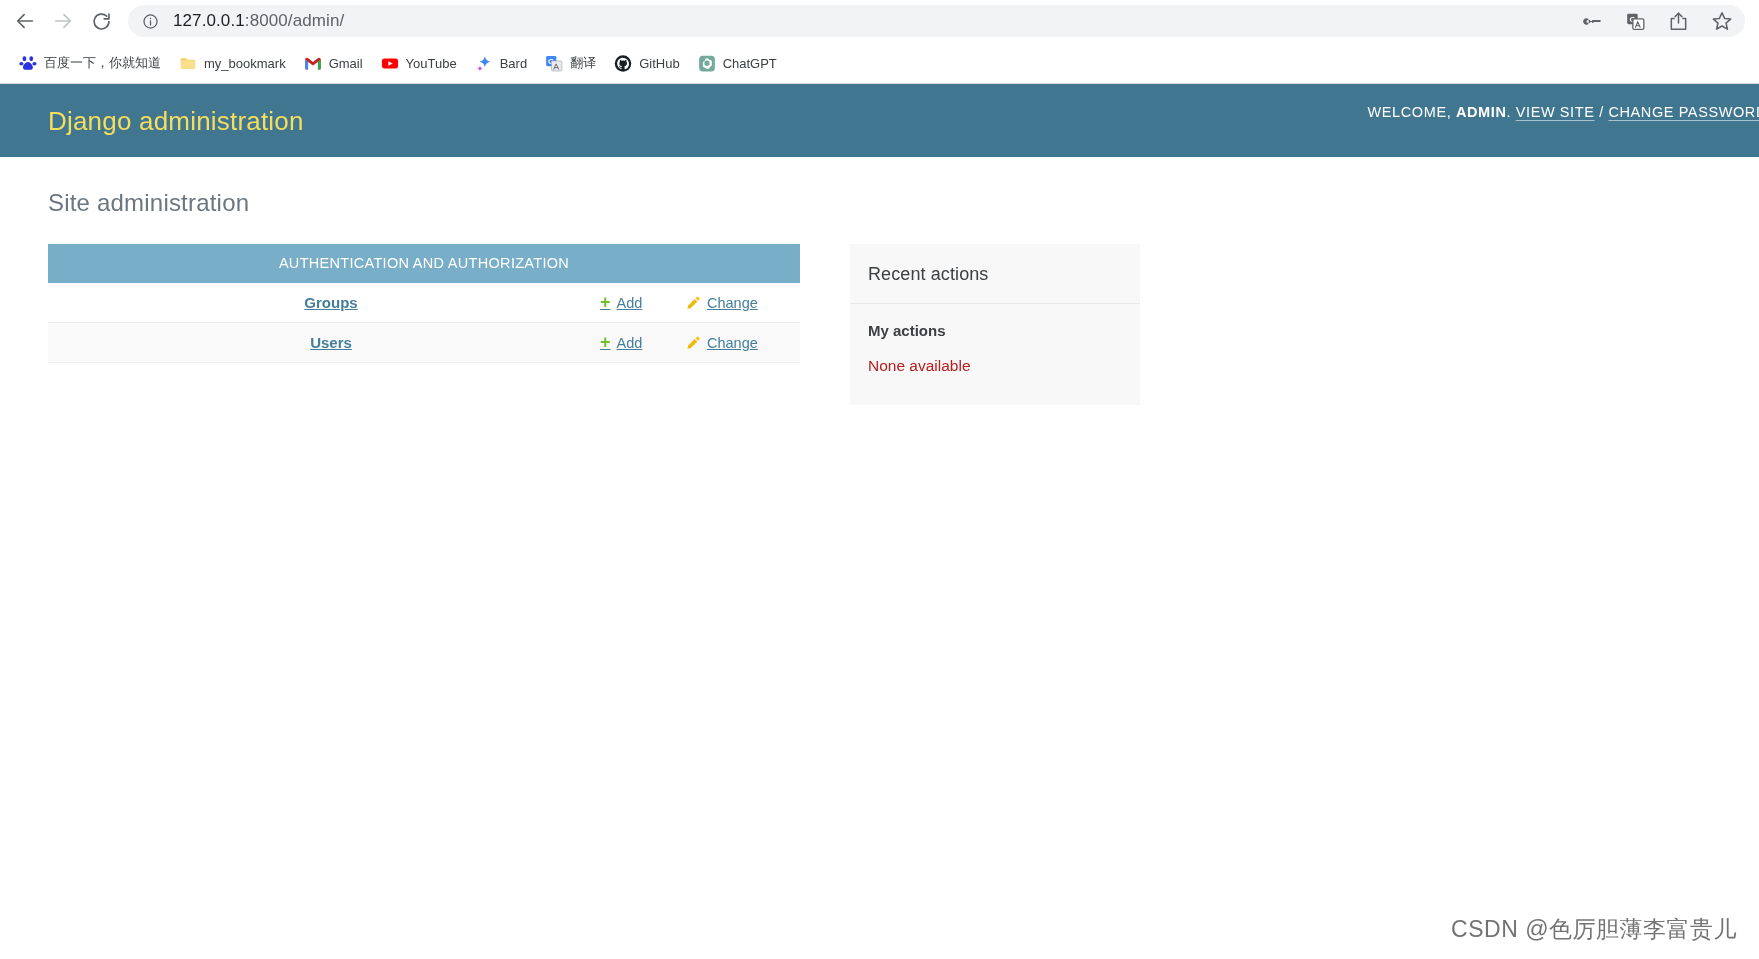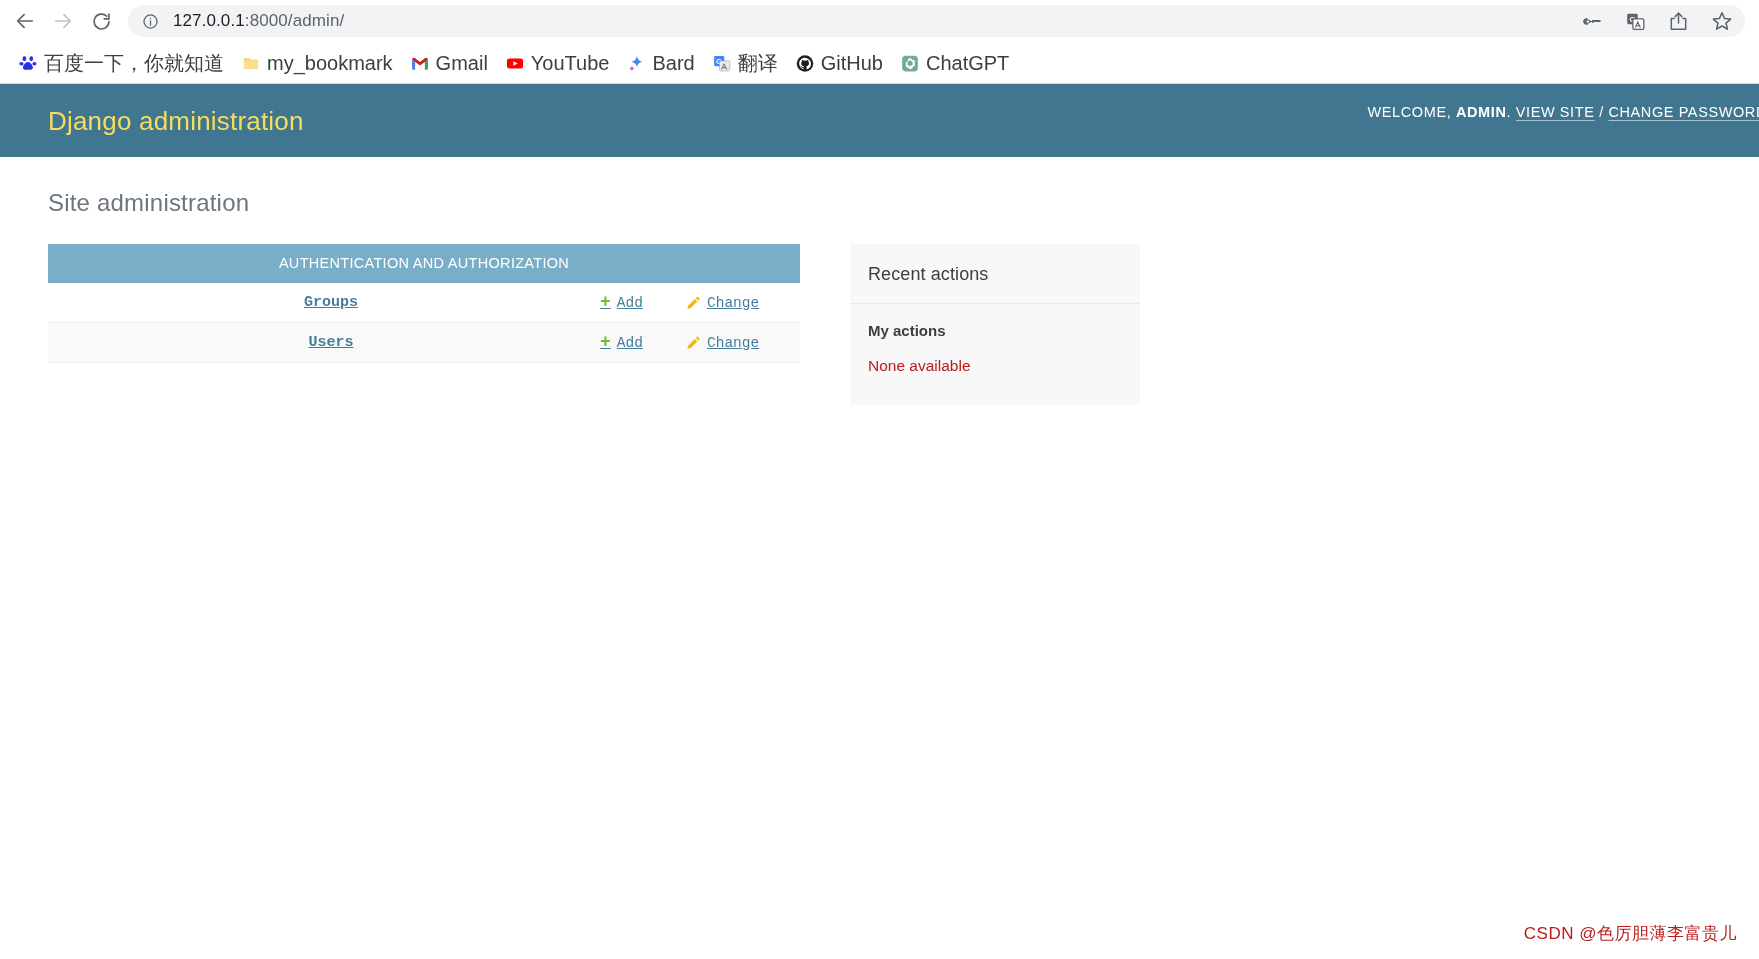--- a/index.html
+++ b/index.html
@@ -65,21 +65,21 @@
   .bookmark {
     display: flex;
     align-items: center;
     height: 28px;
     padding: 0 9px;
     border-radius: 4px;
     gap: 7px;
     white-space: nowrap;
   }
   .bookmark .bm-label {
-    font-size: 20px;
+    font-size: 13px;
     color: #3c4043;
   }
   .bm-icon { width: 18px; height: 18px; display: flex; align-items: center; justify-content: center; flex: 0 0 auto;}
 
   
   #django-page {
     position: relative;
     width: 1759px;
     height: 875px;
     background: #ffffff;
@@ -149,21 +149,20 @@
     padding: 11px 16px 12px 16px;
     font-weight: 400;
   }
   .model-row {
     display: flex;
     align-items: center;
     height: 40px;
     border-bottom: 1px solid #eeeeee;
     padding: 0 14px 0 14px;
     background: #ffffff;
-    font-family: Liberation Mono, monospace;
   }
   .model-row.alt { background: #f9f9f9; }
   .model-name {
     flex: 1 1 auto;
     font-size: 15px;
     color: #447e9b;
     font-weight: bold;
   }
   .model-action {
     display: flex;
@@ -210,22 +209,22 @@
   #none-available {
     font-size: 15.5px;
     color: #b91c1c;
     font-weight: 300;
   }
 
   #csdn-watermark {
     position: absolute;
     right: 22px;
     bottom: 14px;
-    font-size: 17px;
-    color: #b91c1c;
+    font-size: 23px;
+    color: #737373;
     letter-spacing: .5px;
   }
 </style>
 </head>
 <body>
 
 <div id="browser-chrome">
 
   <div id="toolbar-row">
 

